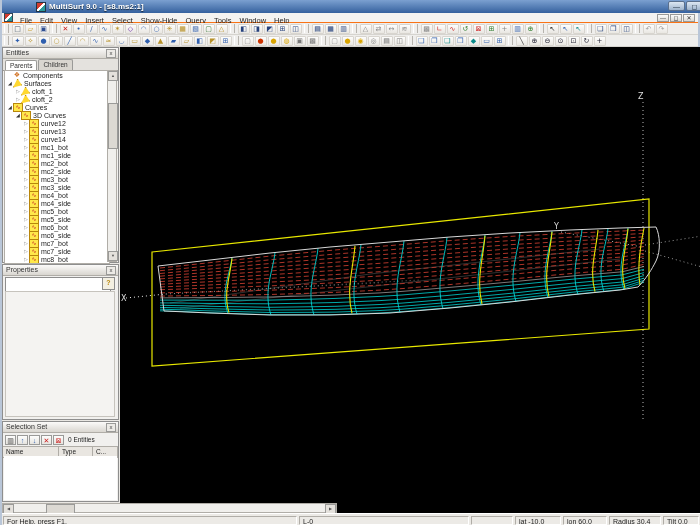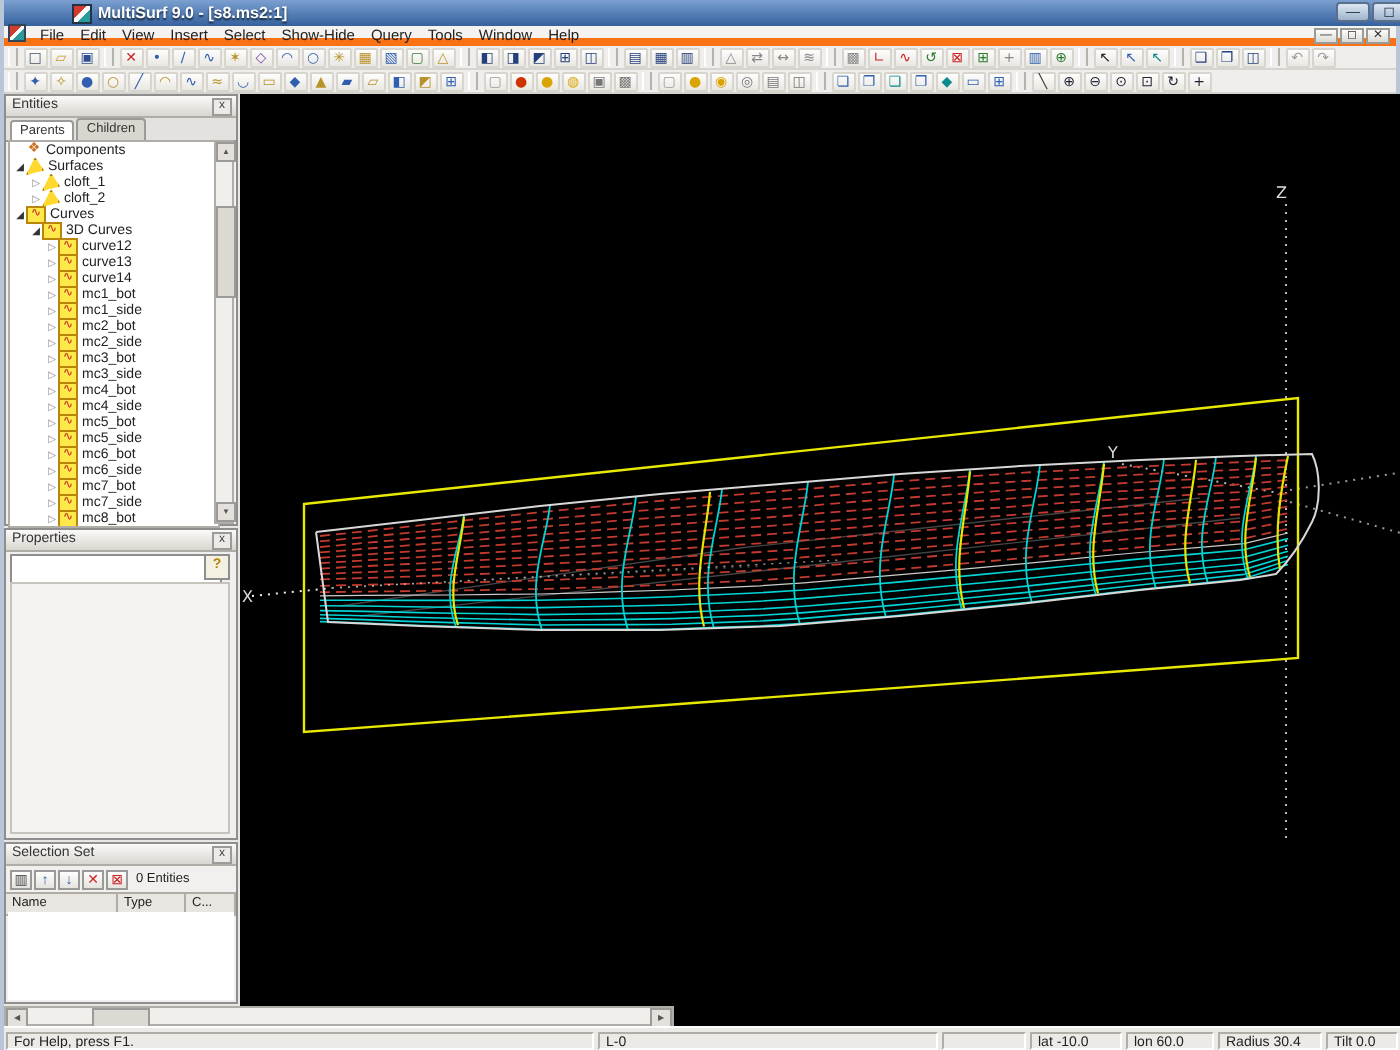--- a/index.html
+++ b/index.html
@@ -10,21 +10,21 @@
     background:linear-gradient(#7ba0d0,#35619e);display:flex;align-items:center;padding-left:32px;}
   #appicon{width:8px;height:8px;margin:0 3px 0 2px;
     background:linear-gradient(135deg,#d23b2e 0 38%,#fff 38% 60%,#2a9a9a 60%);border:1px solid #234;}
   #title{color:#fff;font-size:8px;font-weight:bold;text-shadow:0 1px 1px #123;white-space:nowrap;}
   #wincontrols{position:absolute;right:2px;top:1px;display:flex;gap:1px;}
   .wbtn{width:17px;height:10px;font-size:7px;line-height:9px;text-align:center;
     background:linear-gradient(#dde7f2,#9fb4cd);border:1px solid #5a6f8c;border-radius:2px;color:#234;box-sizing:border-box;}
   .wbtn.close{background:linear-gradient(#e88a6e,#c0392b);color:#fff;width:24px;}
   
   #menubar{position:absolute;left:0;top:13px;width:100%;height:10px;background:#f4f3f1;
-    border-bottom:4px solid #f97316;display:flex;align-items:center;box-sizing:border-box;}
+    border-bottom:1px solid #f97316;display:flex;align-items:center;box-sizing:border-box;}
   #mdiicon{width:7px;height:7px;margin:0 3px 0 2px;
     background:linear-gradient(135deg,#d23b2e 0 40%,#fff 40% 60%,#2a9a9a 60%);border:1px solid #345;}
   .menuitem{font-size:7.5px;color:#222;padding:0 4px;line-height:10px;}
   #mdicontrols{position:absolute;right:3px;top:1px;display:flex;gap:1px;}
   .mbtn{width:12px;height:8px;font-size:6px;line-height:7px;text-align:center;color:#333;
     background:linear-gradient(#fcfcfb,#dcdad5);border:1px solid #9a9a98;box-sizing:border-box;}
   
   .toolbar{position:absolute;left:0;width:100%;background:#efeeec;display:flex;align-items:center;box-sizing:border-box;border-bottom:1px solid #d6d4cf;}
   #tb1{top:23px;height:12px;}
   #tb2{top:35px;height:12px;}

